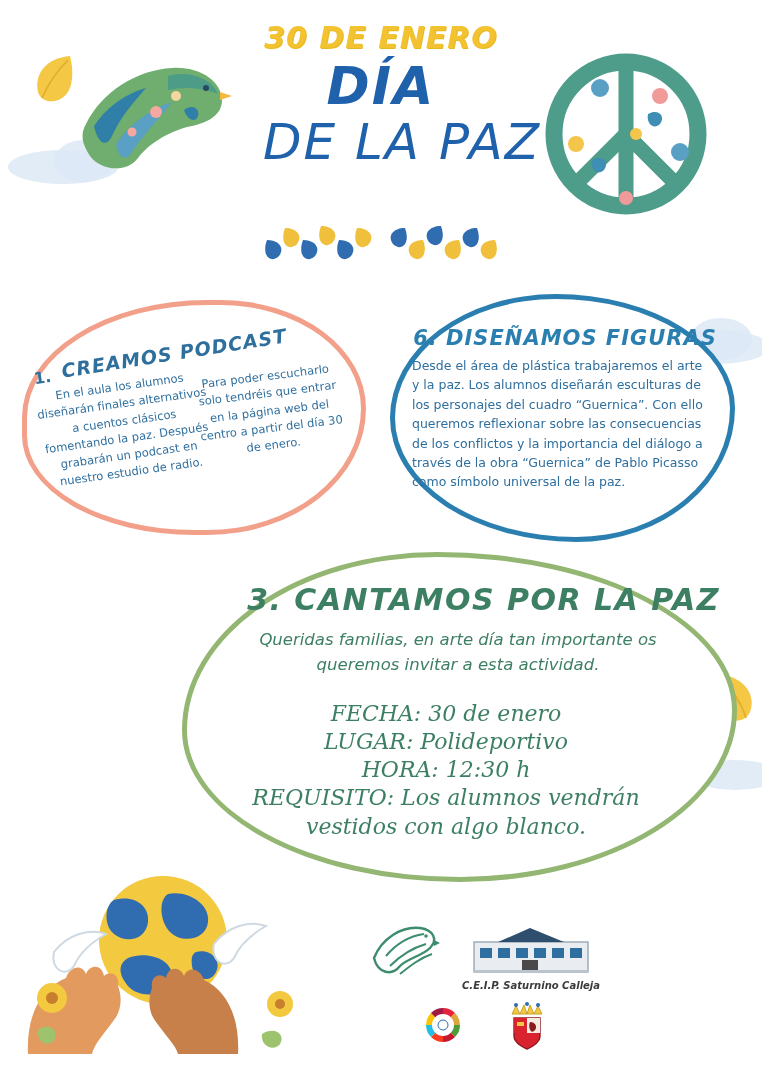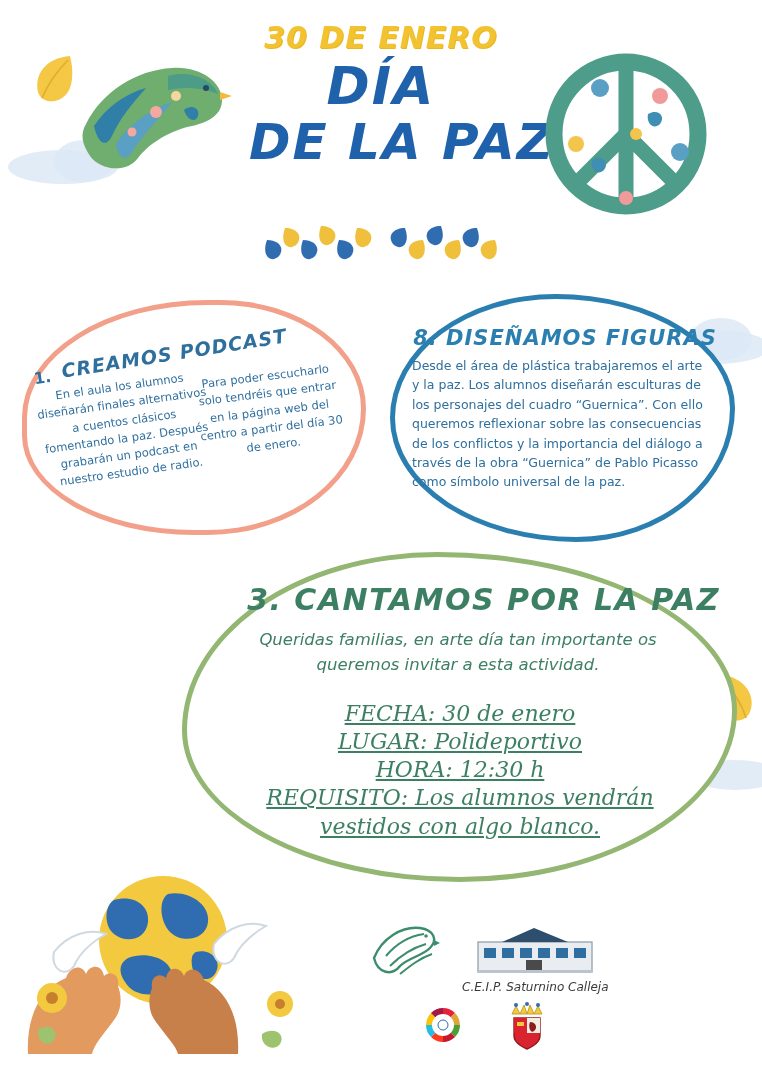--- a/index.html
+++ b/index.html
@@ -54,21 +54,21 @@
     font-weight: bold;
     font-style: italic;
     font-size: 52px;
     color: #1f61ab;
     letter-spacing: 2px;
     line-height: 1.05;
     margin: 4px 0 0 0;
   }
   .title-2 {
     font-family: "DejaVu Sans", sans-serif;
-    font-weight: bold;
+    font-weight: normal;
     font-style: italic;
     font-size: 50px;
     color: #1f61ab;
     letter-spacing: 2px;
     line-height: 1.05;
     margin: 2px 0 0 0;
     padding-left: 42px;
   }
 
   
@@ -138,34 +138,35 @@
     font-family: "DejaVu Sans", sans-serif;
     font-size: 30px; font-weight: bold; font-style: italic;
     color: #3d7f63; letter-spacing: 1.5px;
   }
   .card-intro-3 {
     position: absolute; left: 218px; top: 628px; width: 480px;
     text-align: center;
     font-size: 16.5px; line-height: 1.5; font-style: italic; color: #3d7f63;
   }
   .card-details-3 {
-    position: absolute; left: 225px; top: 700px; width: 470px;
+    position: absolute; left: 211px; top: 700px; width: 470px;
     text-align: center;
     font-family: "DejaVu Serif", serif;
     font-style: italic;
-    font-size: 22px; line-height: 1.28; color: #3d7f63; text-decoration: underline;
+    font-size: 22px; line-height: 1.28; color: #3d7f63;
   }
 
   
   .globe-art { position: absolute; left: 18px; top: 848px; }
   .bottom-dove { position: absolute; left: 368px; top: 918px; }
   .school { position: absolute; left: 462px; top: 926px; text-align: center; }
   .school-caption {
-    font-size: 12px; font-style: italic; color: #3a3a3a; margin-top: 2px;
-    font-family: "DejaVu Sans", sans-serif;
+    font-size: 10px; font-style: italic; color: #3a3a3a; margin-top: 2px;
+    font-family: "DejaVu Sans", sans-serif;
+    font-weight: bold;
   }
   .ods { position: absolute; left: 424px; top: 1006px; }
   .crest { position: absolute; left: 504px; top: 996px; }
 
   .leaf-tl { position: absolute; left: 30px; top: 52px; }
   .leaf-br { position: absolute; left: 712px; top: 668px; }
   .heart-pink { position: absolute; left: 598px; top: 478px; }
 </style>
 </head>
 <body>
@@ -261,21 +262,21 @@
     </svg>
   </div>
 
   <div class="blob blob-1"></div>
   <div style="position:absolute;left:34px;top:368px;font-size:16px;font-weight:bold;color:#2f6f9e;transform:rotate(-8deg);">1.</div>
   <div class="card-title-1">CREAMOS PODCAST</div>
   <div class="card-body-1a">En el aula los alumnos diseñarán finales alternativos a cuentos clásicos fomentando la paz. Después grabarán un podcast en nuestro estudio de radio.</div>
   <div class="card-body-1b">Para poder escucharlo solo tendréis que entrar en la página web del centro a partir del día 30 de enero.</div>
 
   <div class="blob blob-2"></div>
-  <div class="card-title-2">8. DISEÑAMOS FIGURAS</div>
+  <div class="card-title-2">6. DISEÑAMOS FIGURAS</div>
   <div class="card-body-2">Desde el área de plástica trabajaremos el arte y la paz. Los alumnos diseñarán esculturas de los personajes del cuadro “Guernica”. Con ello queremos reflexionar sobre las consecuencias de los conflictos y la importancia del diálogo a través de la obra “Guernica” de Pablo Picasso como símbolo universal de la paz.</div>
 
   <div class="blob blob-3"></div>
   <div class="card-title-3">3. CANTAMOS POR LA PAZ</div>
   <div class="card-intro-3">Queridas familias, en arte día tan importante os queremos invitar a esta actividad.</div>
   <div class="card-details-3" style="white-space:pre-line;">FECHA: 30 de enero
 LUGAR: Polideportivo
 HORA: 12:30 h
 REQUISITO: Los alumnos vendrán vestidos con algo blanco.</div>
 

